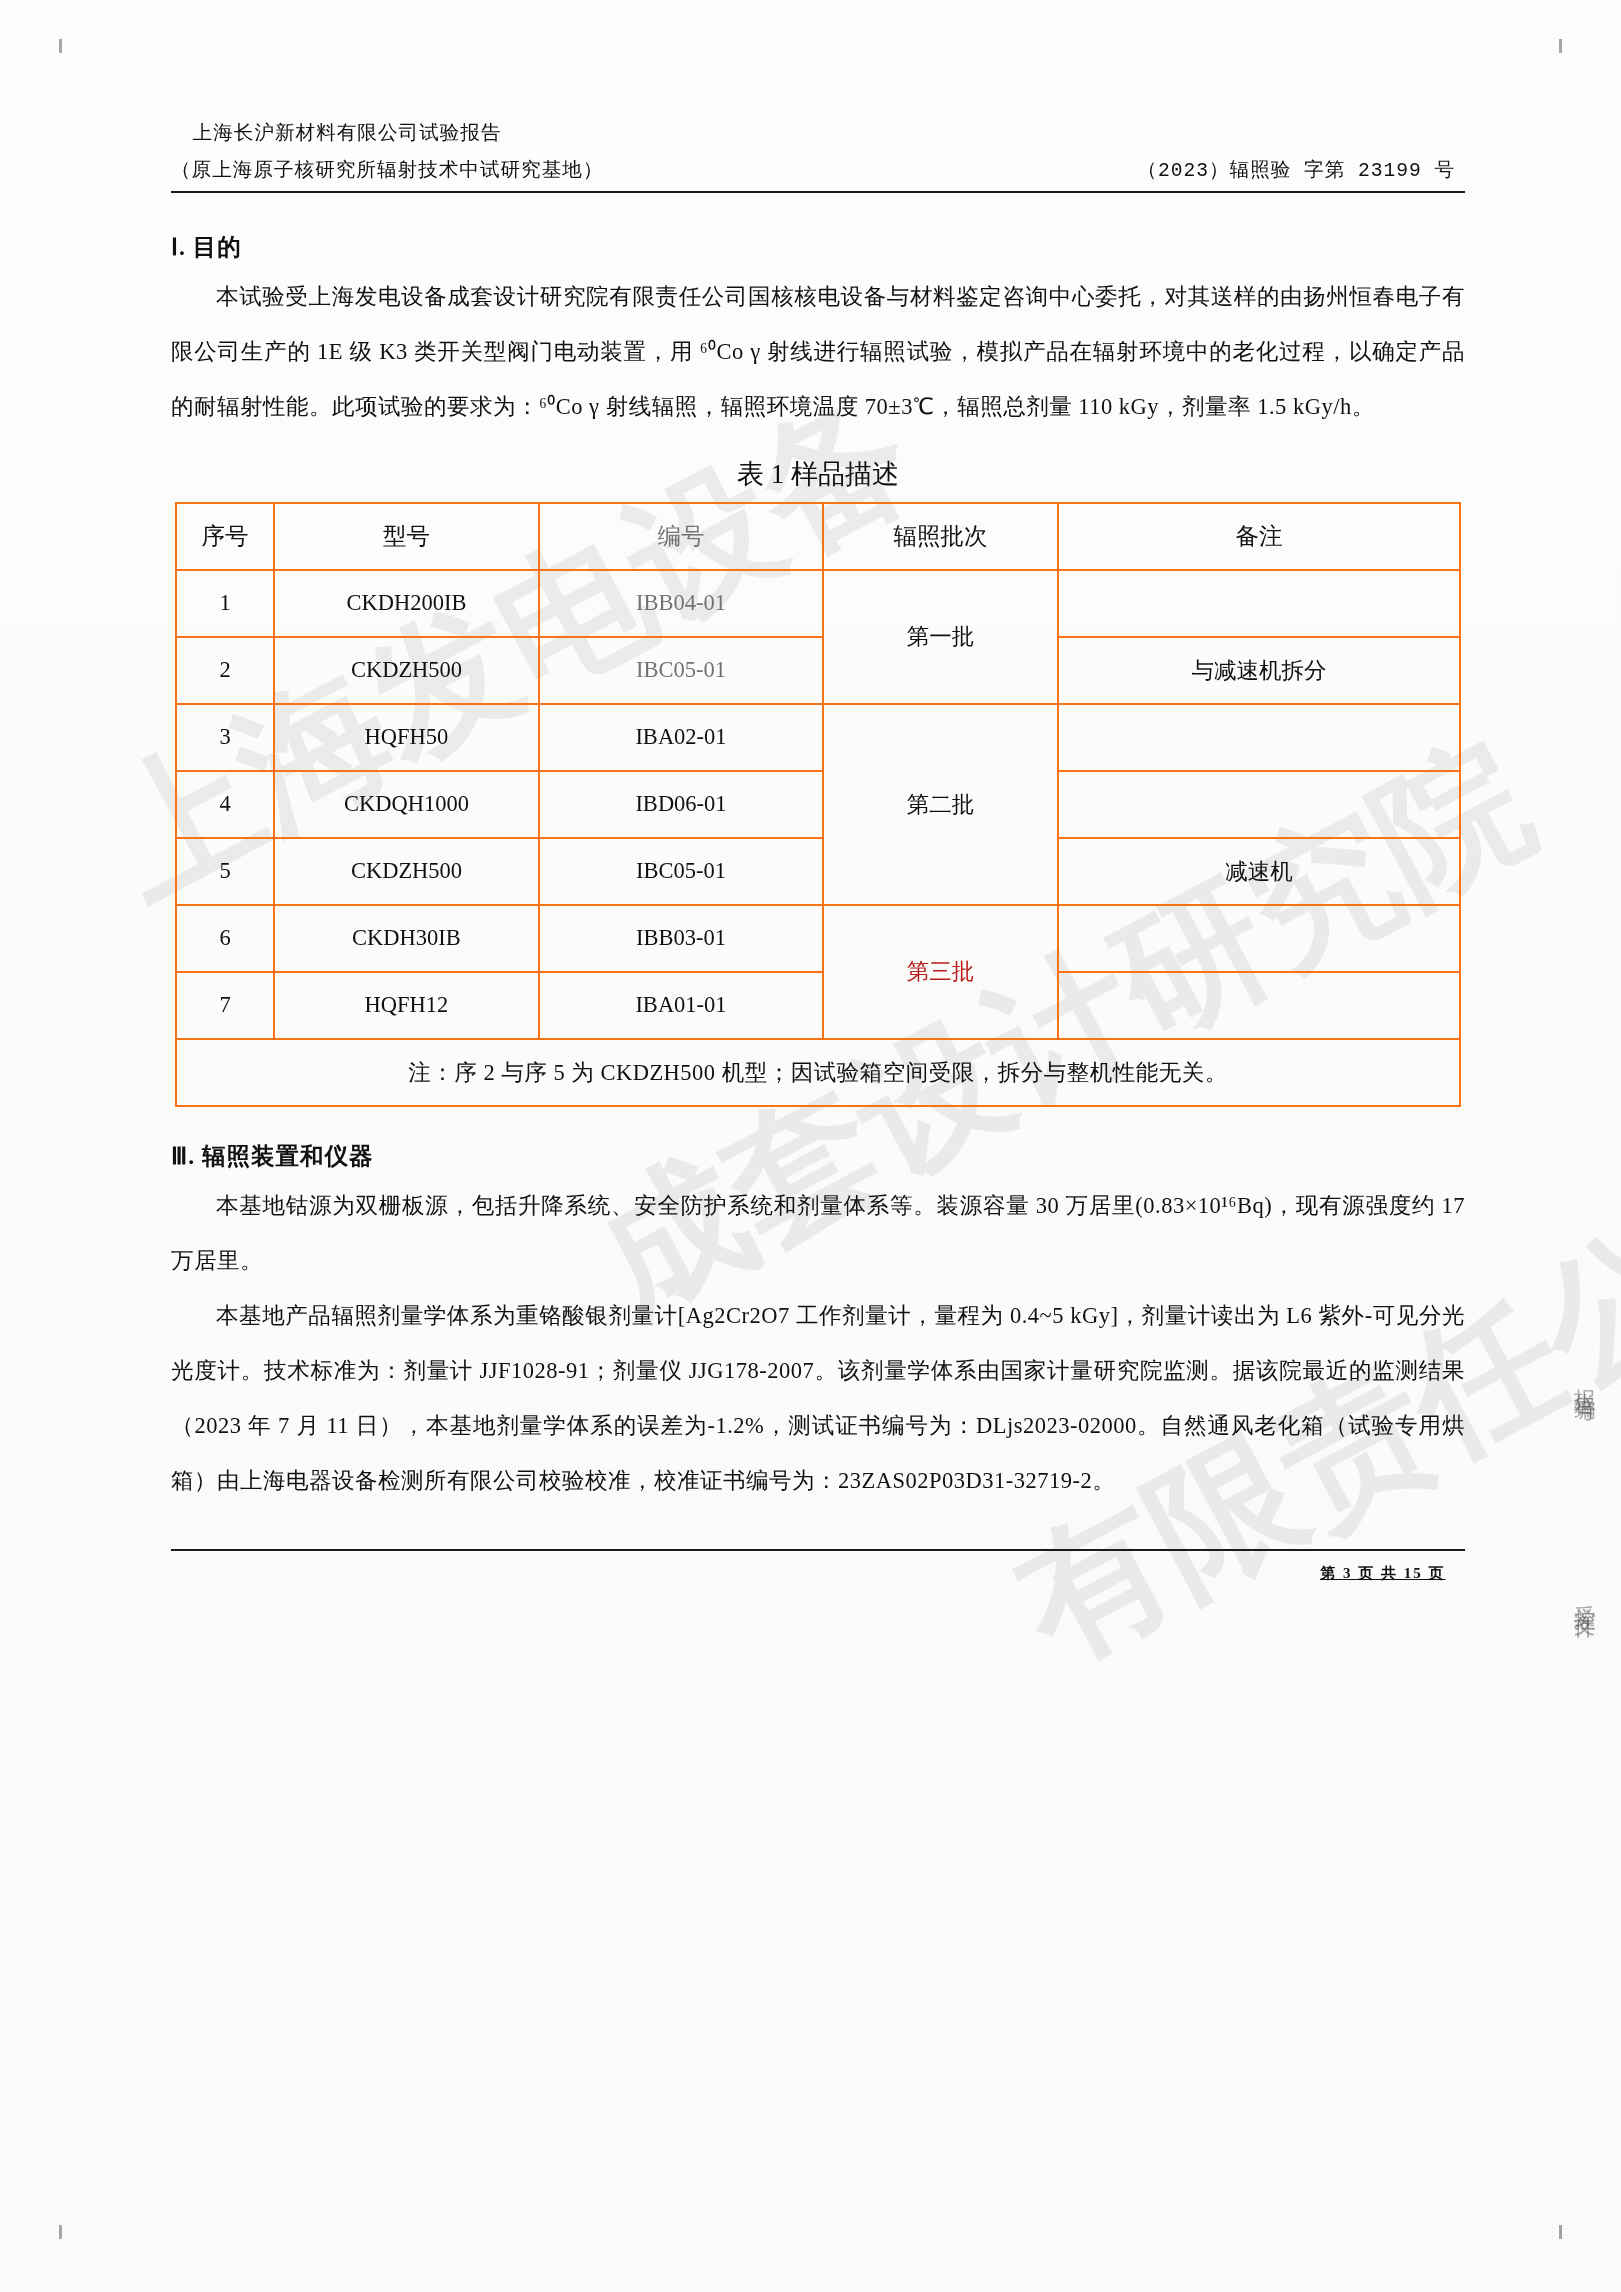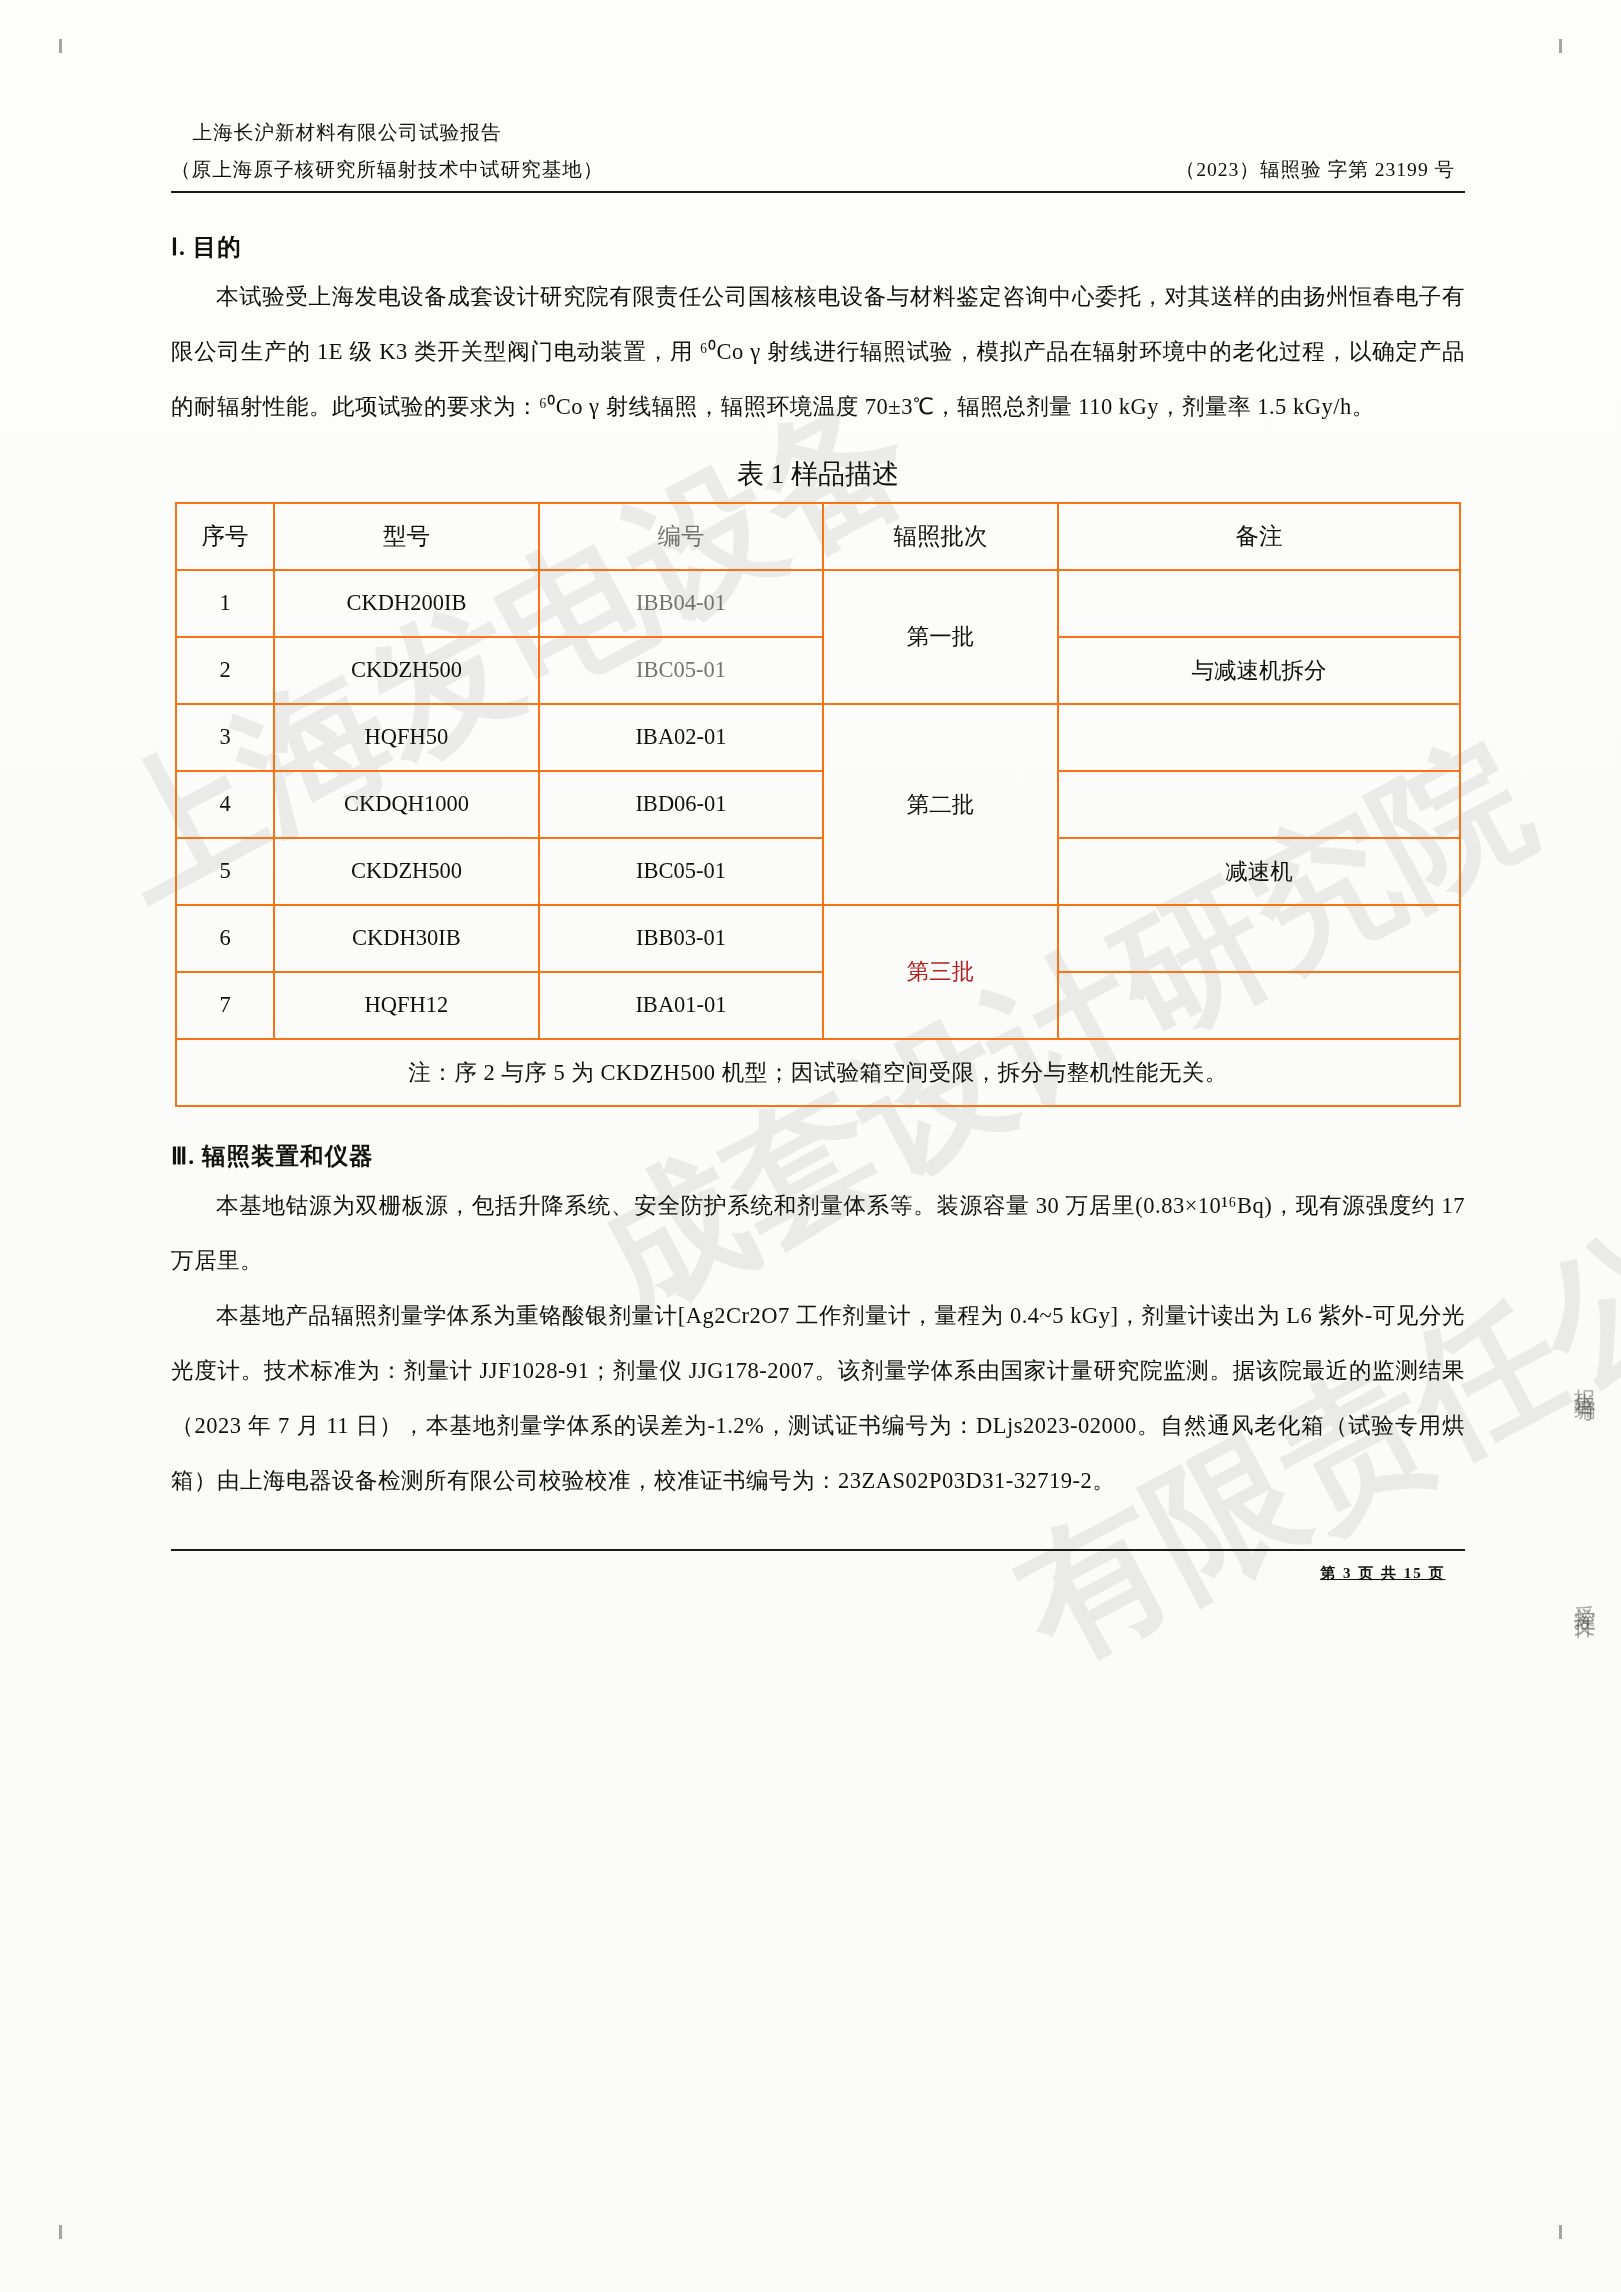--- a/index.html
+++ b/index.html
@@ -40,20 +40,21 @@
   .header-line1 {
     font-size: 19.6px;
     letter-spacing: 1px;
     margin-left: 21.6px;
   }
   .header-row2 {
     display: flex;
     justify-content: space-between;
     align-items: flex-start;
     margin-top: 9.8px;
+    font-family: Liberation Mono, monospace;
   }
   .header-line2 {
     font-size: 19.6px;
     letter-spacing: 1px;
   }
   .header-code {
     font-size: 19.6px;
     letter-spacing: 1px;
     margin-right: 9.8px;
   }

